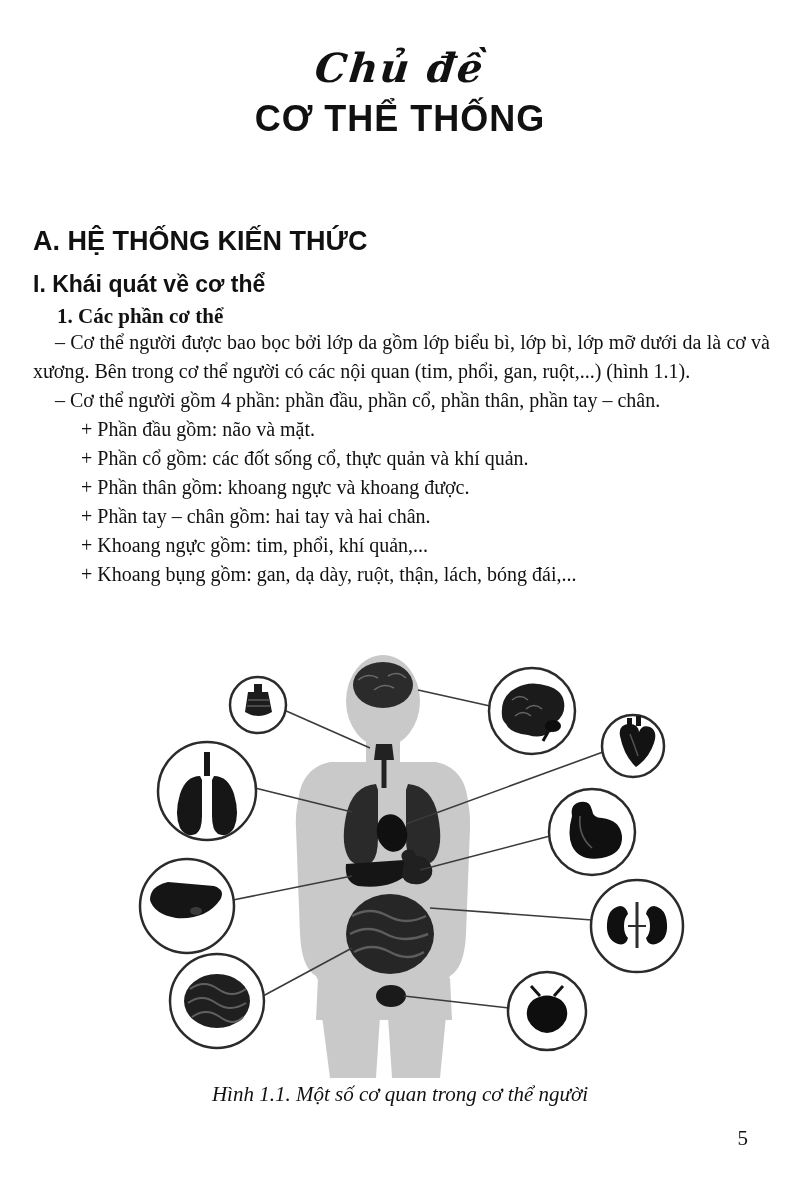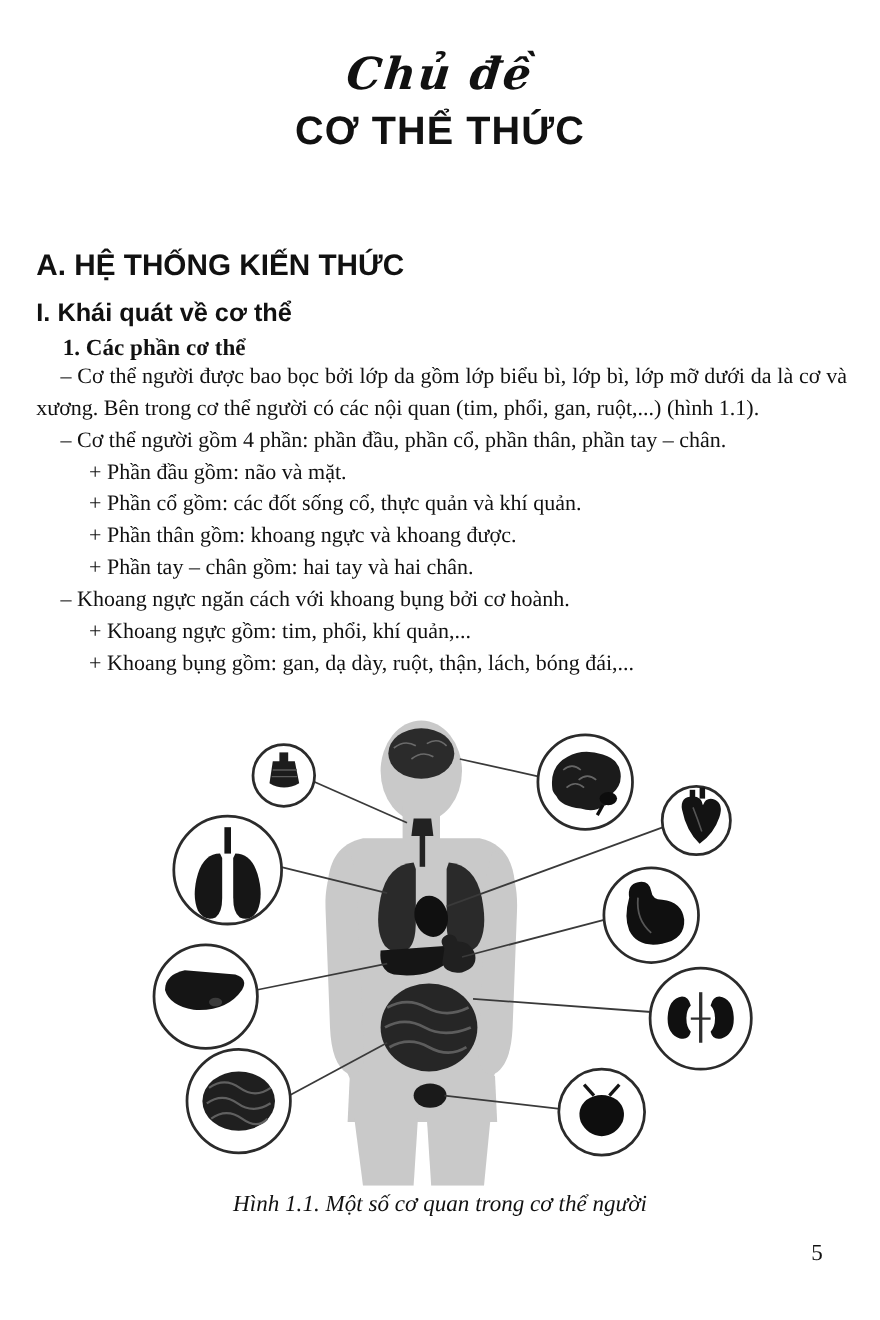--- a/index.html
+++ b/index.html
@@ -70,35 +70,34 @@
     position:absolute;top:1126px;right:52px;
     font-size:21px;
   }
 </style>
 </head>
 <body>
 
 <div class="page">
 
   <div class="chapter-label">Chủ đề</div>
-  <div class="chapter-title">CƠ THỂ THỨC</div>
+  <div class="chapter-title">CƠ THỂ THỐNG</div>
 
 
   <div class="heading-a">A. HỆ THỐNG KIẾN THỨC</div>
   <div class="heading-i">I. Khái quát về cơ thể</div>
   <div class="heading-1">1. Các phần cơ thể</div>
 
   <div class="content-block">
       <p class="dash">– Cơ thể người được bao bọc bởi lớp da gồm lớp biểu bì, lớp bì, lớp mỡ dưới da là cơ và xương. Bên trong cơ thể người có các nội quan (tim, phổi, gan, ruột,...) (hình 1.1).</p>
       <p class="dash">– Cơ thể người gồm 4 phần: phần đầu, phần cổ, phần thân, phần tay – chân.</p>
       <p class="plus">+ Phần đầu gồm: não và mặt.</p>
       <p class="plus">+ Phần cổ gồm: các đốt sống cổ, thực quản và khí quản.</p>
       <p class="plus">+ Phần thân gồm: khoang ngực và khoang được.</p>
       <p class="plus">+ Phần tay – chân gồm: hai tay và hai chân.</p>
-      <p class="dash">– Khoang ngực ngăn cách với khoang bụng bởi cơ hoành.</p>
       <p class="plus">+ Khoang ngực gồm: tim, phổi, khí quản,...</p>
       <p class="plus">+ Khoang bụng gồm: gan, dạ dày, ruột, thận, lách, bóng đái,...</p>
     </div>
 
   <svg class="figure-svg" width="800" height="430" viewBox="0 0 800 430" aria-hidden="true">
 
     <g fill="#c9c9c9">
       <ellipse cx="383" cy="53" rx="37" ry="46"></ellipse>
       <rect x="366" y="84" width="34" height="34"></rect>
       <path d="M330,114 L436,114 C458,119 466,134 468,154 L462,270 C460,300 455,320 446,336 L320,336 C311,320 306,300 304,270 L298,154 C300,134 308,119 330,114 Z"></path>

